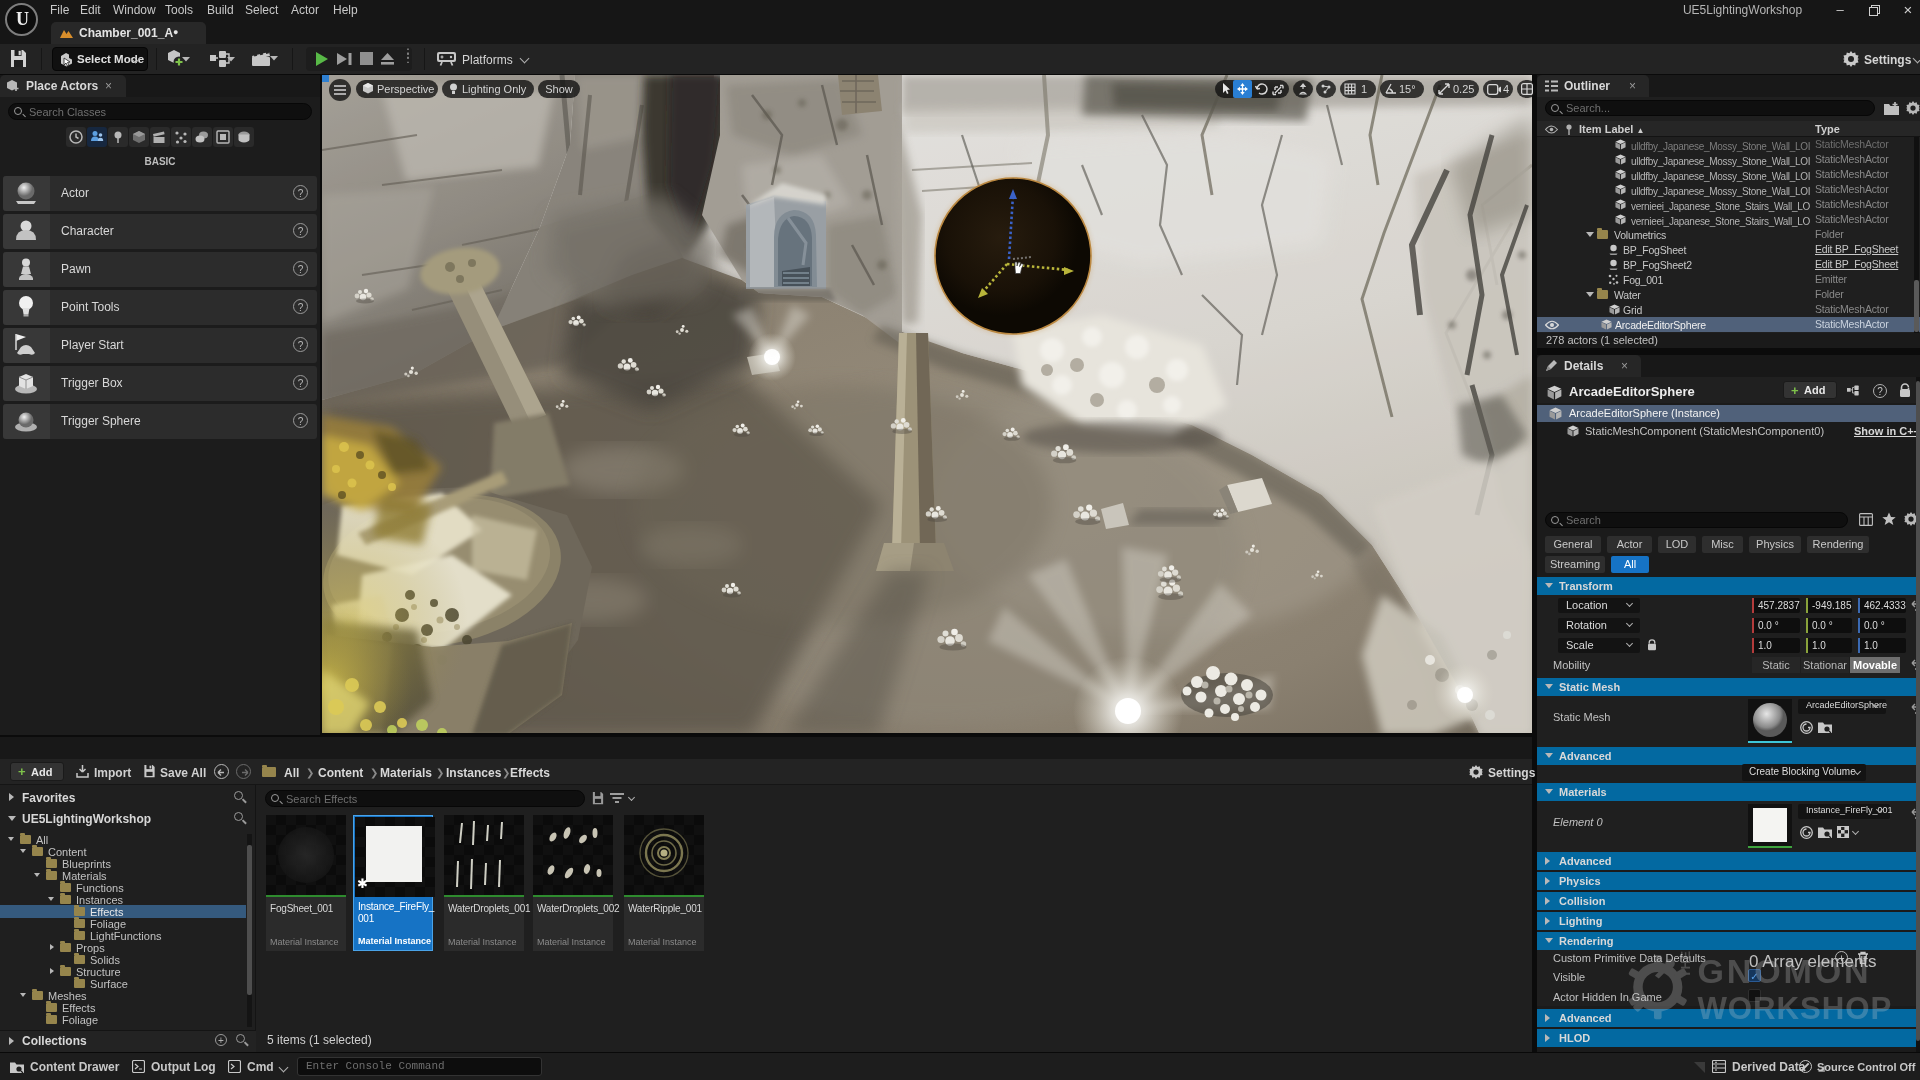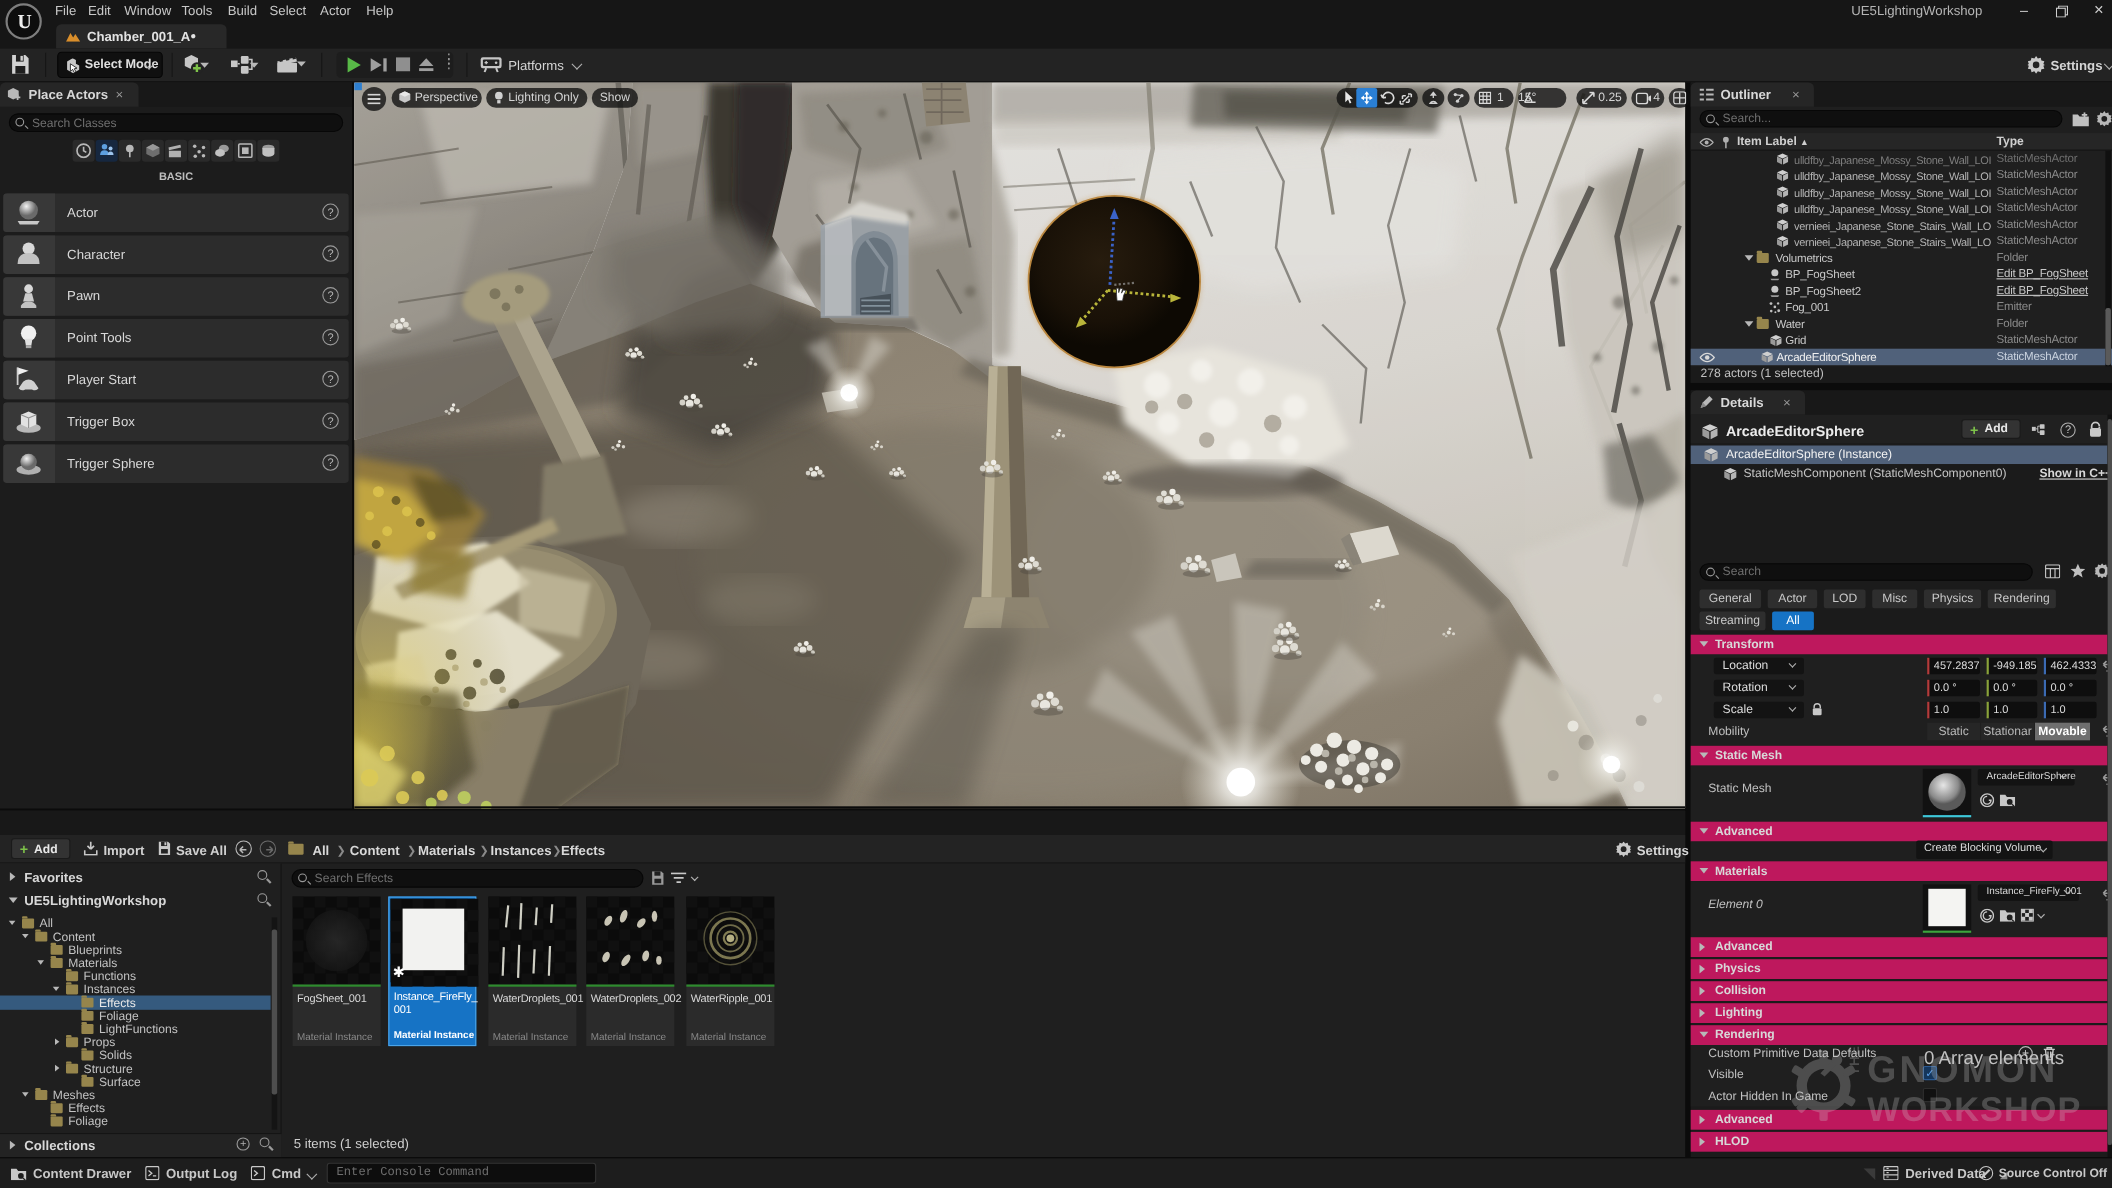--- a/index.html
+++ b/index.html
@@ -38,21 +38,21 @@
 .larow .q{position:absolute;right:9px;top:9px;width:15px;height:15px;border:1px solid #9a9a9a;border-radius:50%;color:#b8b8b8;font-size:10px;text-align:center;line-height:15px;}
 
 #viewport{position:absolute;left:322px;top:75px;width:1210px;height:660px;background:#000;}
 .vpill{position:absolute;top:5px;height:18px;background:rgba(16,16,16,0.78);border-radius:9px;color:#d4d4d4;font-size:11px;line-height:18px;}
 
 #outliner{position:absolute;left:1537px;top:75px;width:383px;height:273px;background:#1f1f1f;}
 .olrow{position:absolute;left:0;width:383px;height:15px;font-size:10.5px;color:#b4b4b4;line-height:15px;letter-spacing:-0.2px;}
 .olrow .ty{position:absolute;left:278px;color:#8a8a8a;}
 
 #details{position:absolute;left:1537px;top:355px;width:383px;height:697px;background:#1b1b1b;}
-.sect{position:absolute;left:0;width:379px;height:18px;background:#be185d;font-size:11px;font-weight:bold;color:#d8d8d8;line-height:18px;}
+.sect{position:absolute;left:0;width:379px;height:18px;background:#0369a1;font-size:11px;font-weight:bold;color:#d8d8d8;line-height:18px;}
 .sect .ar{position:absolute;left:8px;top:6px;width:0;height:0;border-left:4px solid transparent;border-right:4px solid transparent;border-top:5px solid #b8b8b8;}
 .sect.cl .ar{border-top:4px solid transparent;border-bottom:4px solid transparent;border-left:5px solid #b8b8b8;border-right:none;top:5px;}
 .sect .st{margin-left:22px;}
 .vbox{position:absolute;height:15px;background:#0e0e0e;border-radius:2px;font-size:10px;color:#dcdcdc;line-height:15px;}
 .vbox i{position:absolute;left:0;top:0;width:2px;height:15px;}
 .vbox span{position:absolute;left:6px;}
 
 #cb{position:absolute;left:0;top:737px;width:1532px;height:315px;background:#1f1f1f;}
 .fold{position:absolute;width:11px;height:9px;background:#96854c;border-radius:1px;}
 .fold:before{content:"";position:absolute;left:0;top:-2px;width:5px;height:2px;background:#96854c;border-radius:1px 1px 0 0;}
@@ -740,21 +740,21 @@
     <div class="vpill" style="left:1018px;width:36px;">
       <svg width="12" height="12" style="position:absolute;left:4px;top:3px;" viewBox="0 0 12 12">
           <path d="M1 1 H11 V11 H1 Z M1 4.3 H11 M1 7.6 H11 M4.3 1 V11 M7.6 1 V11" stroke="#d8d8d8" stroke-width="1.1" fill="none"></path>
         </svg>
       <span style="margin-left:21px;">1</span>
     </div>
     <div class="vpill" style="left:1058px;width:44px;">
       <svg width="13" height="12" style="position:absolute;left:4px;top:3px;" viewBox="0 0 13 12">
           <path d="M2 10 L7 1 M2 10 H12 M5.5 6 a4 4 0 0 1 3 4" stroke="#d8d8d8" stroke-width="1.3" fill="none"></path>
         </svg>
-      <span style="">15°</span>
+      <span style="margin-left:19px;">15°</span>
     </div>
     <div class="vpill" style="left:1111px;width:46px;">
       <svg width="12" height="12" style="position:absolute;left:5px;top:3px;" viewBox="0 0 12 12">
           <path d="M1 11 L11 1 M11 1 h-4 M11 1 v4 M1 11 h4 M1 11 v-4" stroke="#d8d8d8" stroke-width="1.4" fill="none"></path>
         </svg>
       <span style="margin-left:20px;">0.25</span>
     </div>
     <div class="vpill" style="left:1161px;width:30px;">
       <svg width="14" height="11" style="position:absolute;left:4px;top:4px;" viewBox="0 0 14 11">
           <rect x="0.7" y="0.7" width="10" height="9.6" rx="2" fill="none" stroke="#d8d8d8" stroke-width="1.3"></rect>

